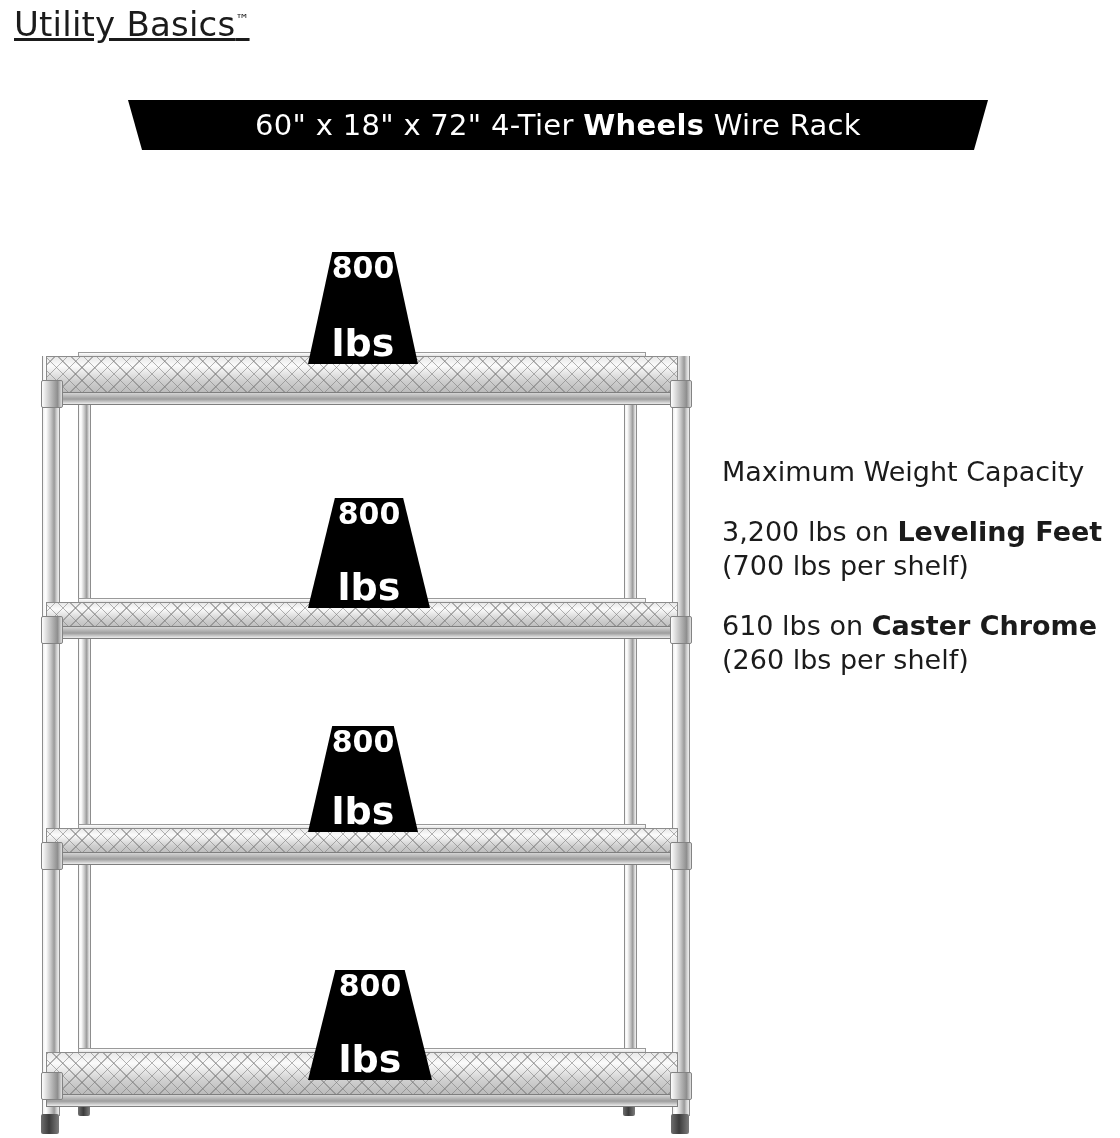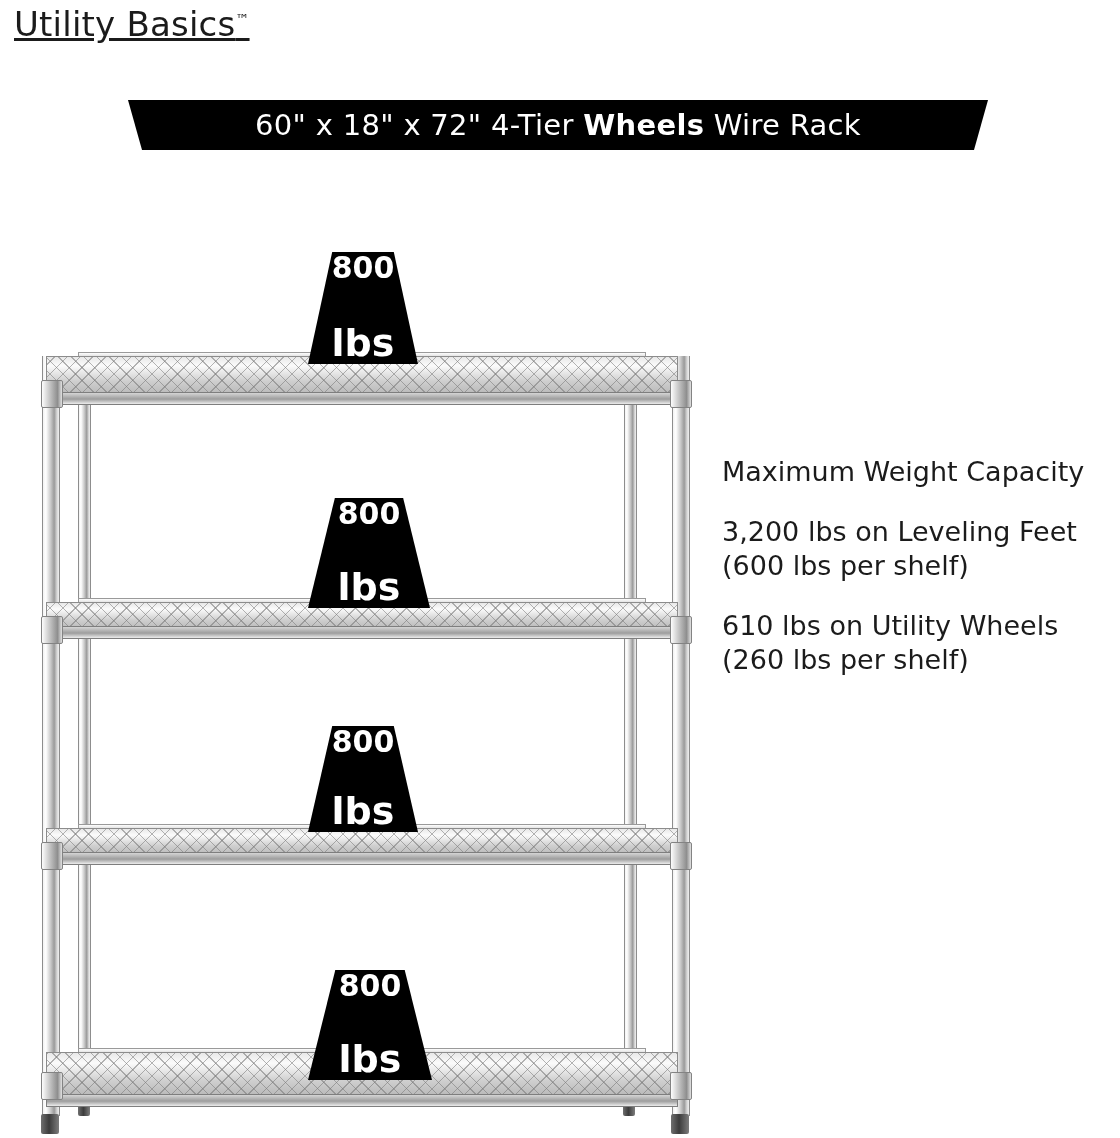--- a/index.html
+++ b/index.html
@@ -30,21 +30,21 @@
   .banner-text{
     color:#ffffff;font-size:29px;white-space:nowrap;letter-spacing:.3px;
   }
   .banner-text b{font-weight:bold;}
   
   .copy{
     position:absolute;left:722px;top:455px;width:400px;
     font-size:27px;line-height:1.26;color:#1b1b1b;
   }
   .copy p{margin:0 0 26px 0;}
-  .copy b{font-weight:normal;margin-top:36px;}
+  .copy b{font-weight:bold;margin-top:36px;}
   
   .rack{position:absolute;left:0;top:230px;width:715px;height:910px;}
 
   
   .post{position:absolute;background:linear-gradient(to right,#f2f2f2 0%,#ffffff 18%,#c9c9c9 48%,#9a9a9a 70%,#d8d8d8 88%,#efefef 100%);border-left:1px solid #8d8d8d;border-right:1px solid #8d8d8d;}
   .post.front{width:16px;}
   .post.back{width:11px;}
 
   .foot{position:absolute;width:18px;height:20px;background:linear-gradient(to right,#6f6f6f,#3c3c3c 45%,#7d7d7d);border-radius:2px;}
 
@@ -154,18 +154,18 @@
   </div>
   <div class="badge t-badge" style="left:308px;top:740px;width:124px;height:110px;">
     <span class="n">800</span>
     <span class="u">lbs</span>
   </div>
 </div>
 
 <div class="copy">
   <p>Maximum Weight Capacity</p>
   <p>
-    <span>3,200 lbs on </span><b>Leveling Feet</b><span> (600 lbs per shelf)</span>
+    <span>3,200 lbs on </span><b>Leveling Feet</b><span> (700 lbs per shelf)</span>
   </p>
   <p>
-    <span>610 lbs on </span><b>Utility Wheels</b><span> (260 lbs per shelf)</span>
+    <span>610 lbs on </span><b>Caster Chrome</b><span> (260 lbs per shelf)</span>
   </p>
 </div>
 
 </body></html>

